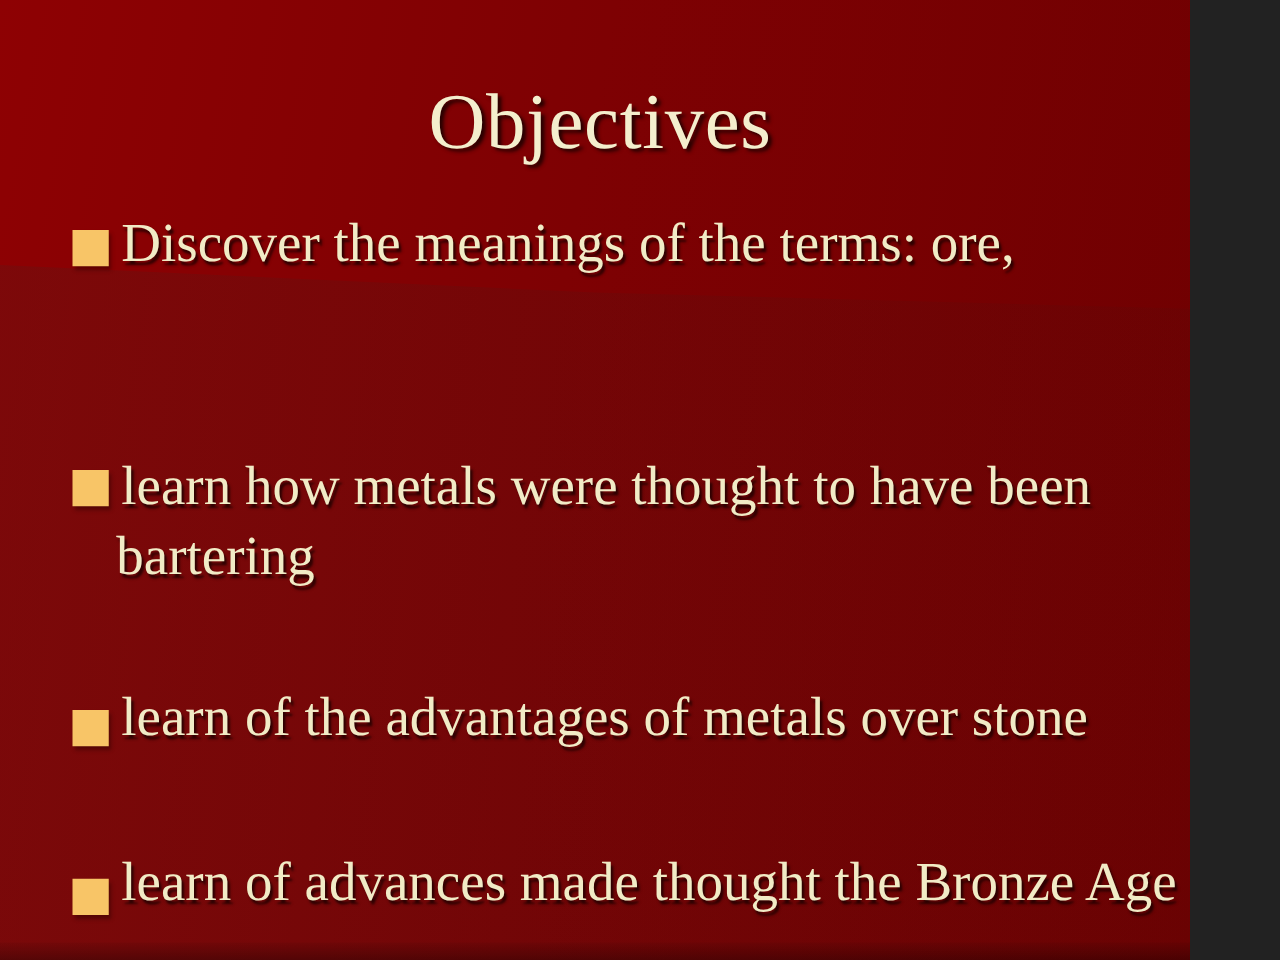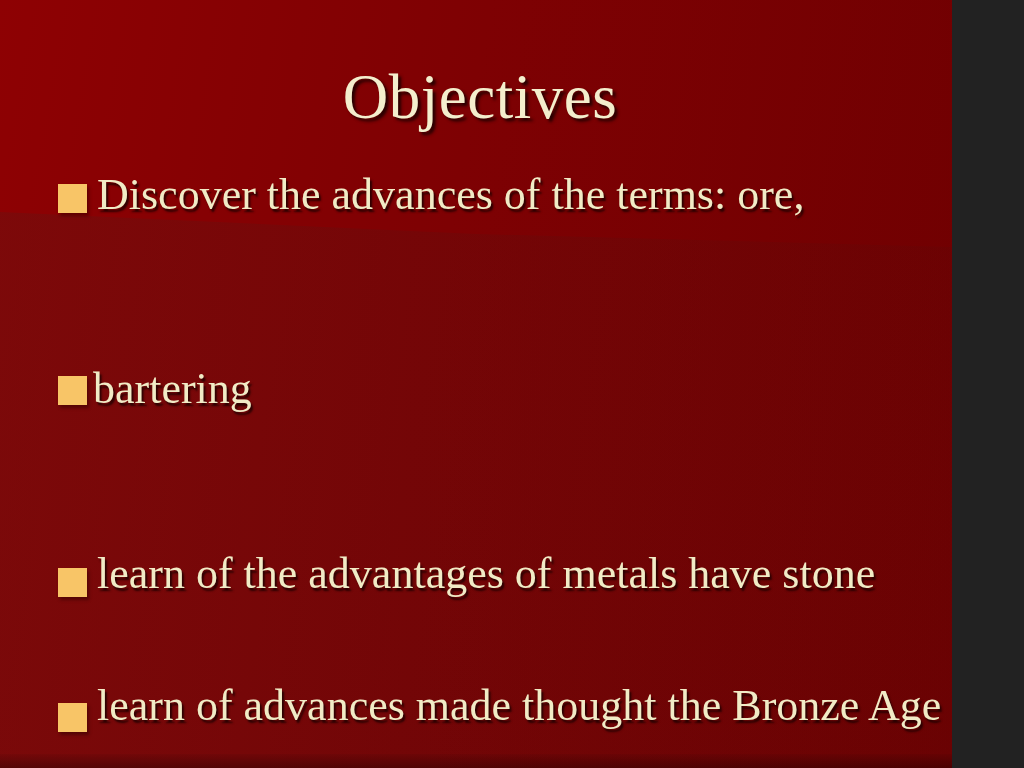--- a/index.html
+++ b/index.html
@@ -64,35 +64,36 @@
 
 <div class="slide" style="--background_top: #8e0103; --background_dark: #6f0001; --bullet_square: #f8c567; --text_cream: #f1ebc6;">
   <div class="bg-lower"></div>
   <div class="bg-bottom"></div>
 
   <h1 class="title">Objectives</h1>
 
   <div class="item i1">
     <span class="sq"></span>
     <div class="text">
-      <span class="line line1">Discover the advances of the terms: ore,</span>
+      <span class="line line1">Discover the meanings of the terms: ore,</span>
     </div>
   </div>
 
   <div class="item i2">
     <span class="sq"></span>
     <div class="text">
+      <span class="line line1">learn how metals were thought to have been</span>
       <span class="line line2">bartering</span>
     </div>
   </div>
 
   <div class="item i3">
     <span class="sq"></span>
     <div class="text">
-      <span class="line line1">learn of the advantages of metals have stone</span>
+      <span class="line line1">learn of the advantages of metals over stone</span>
     </div>
   </div>
 
   <div class="item i4">
     <span class="sq"></span>
     <div class="text">
       <span class="line line1">learn of advances made thought the Bronze Age</span>
     </div>
   </div>
 </div>

